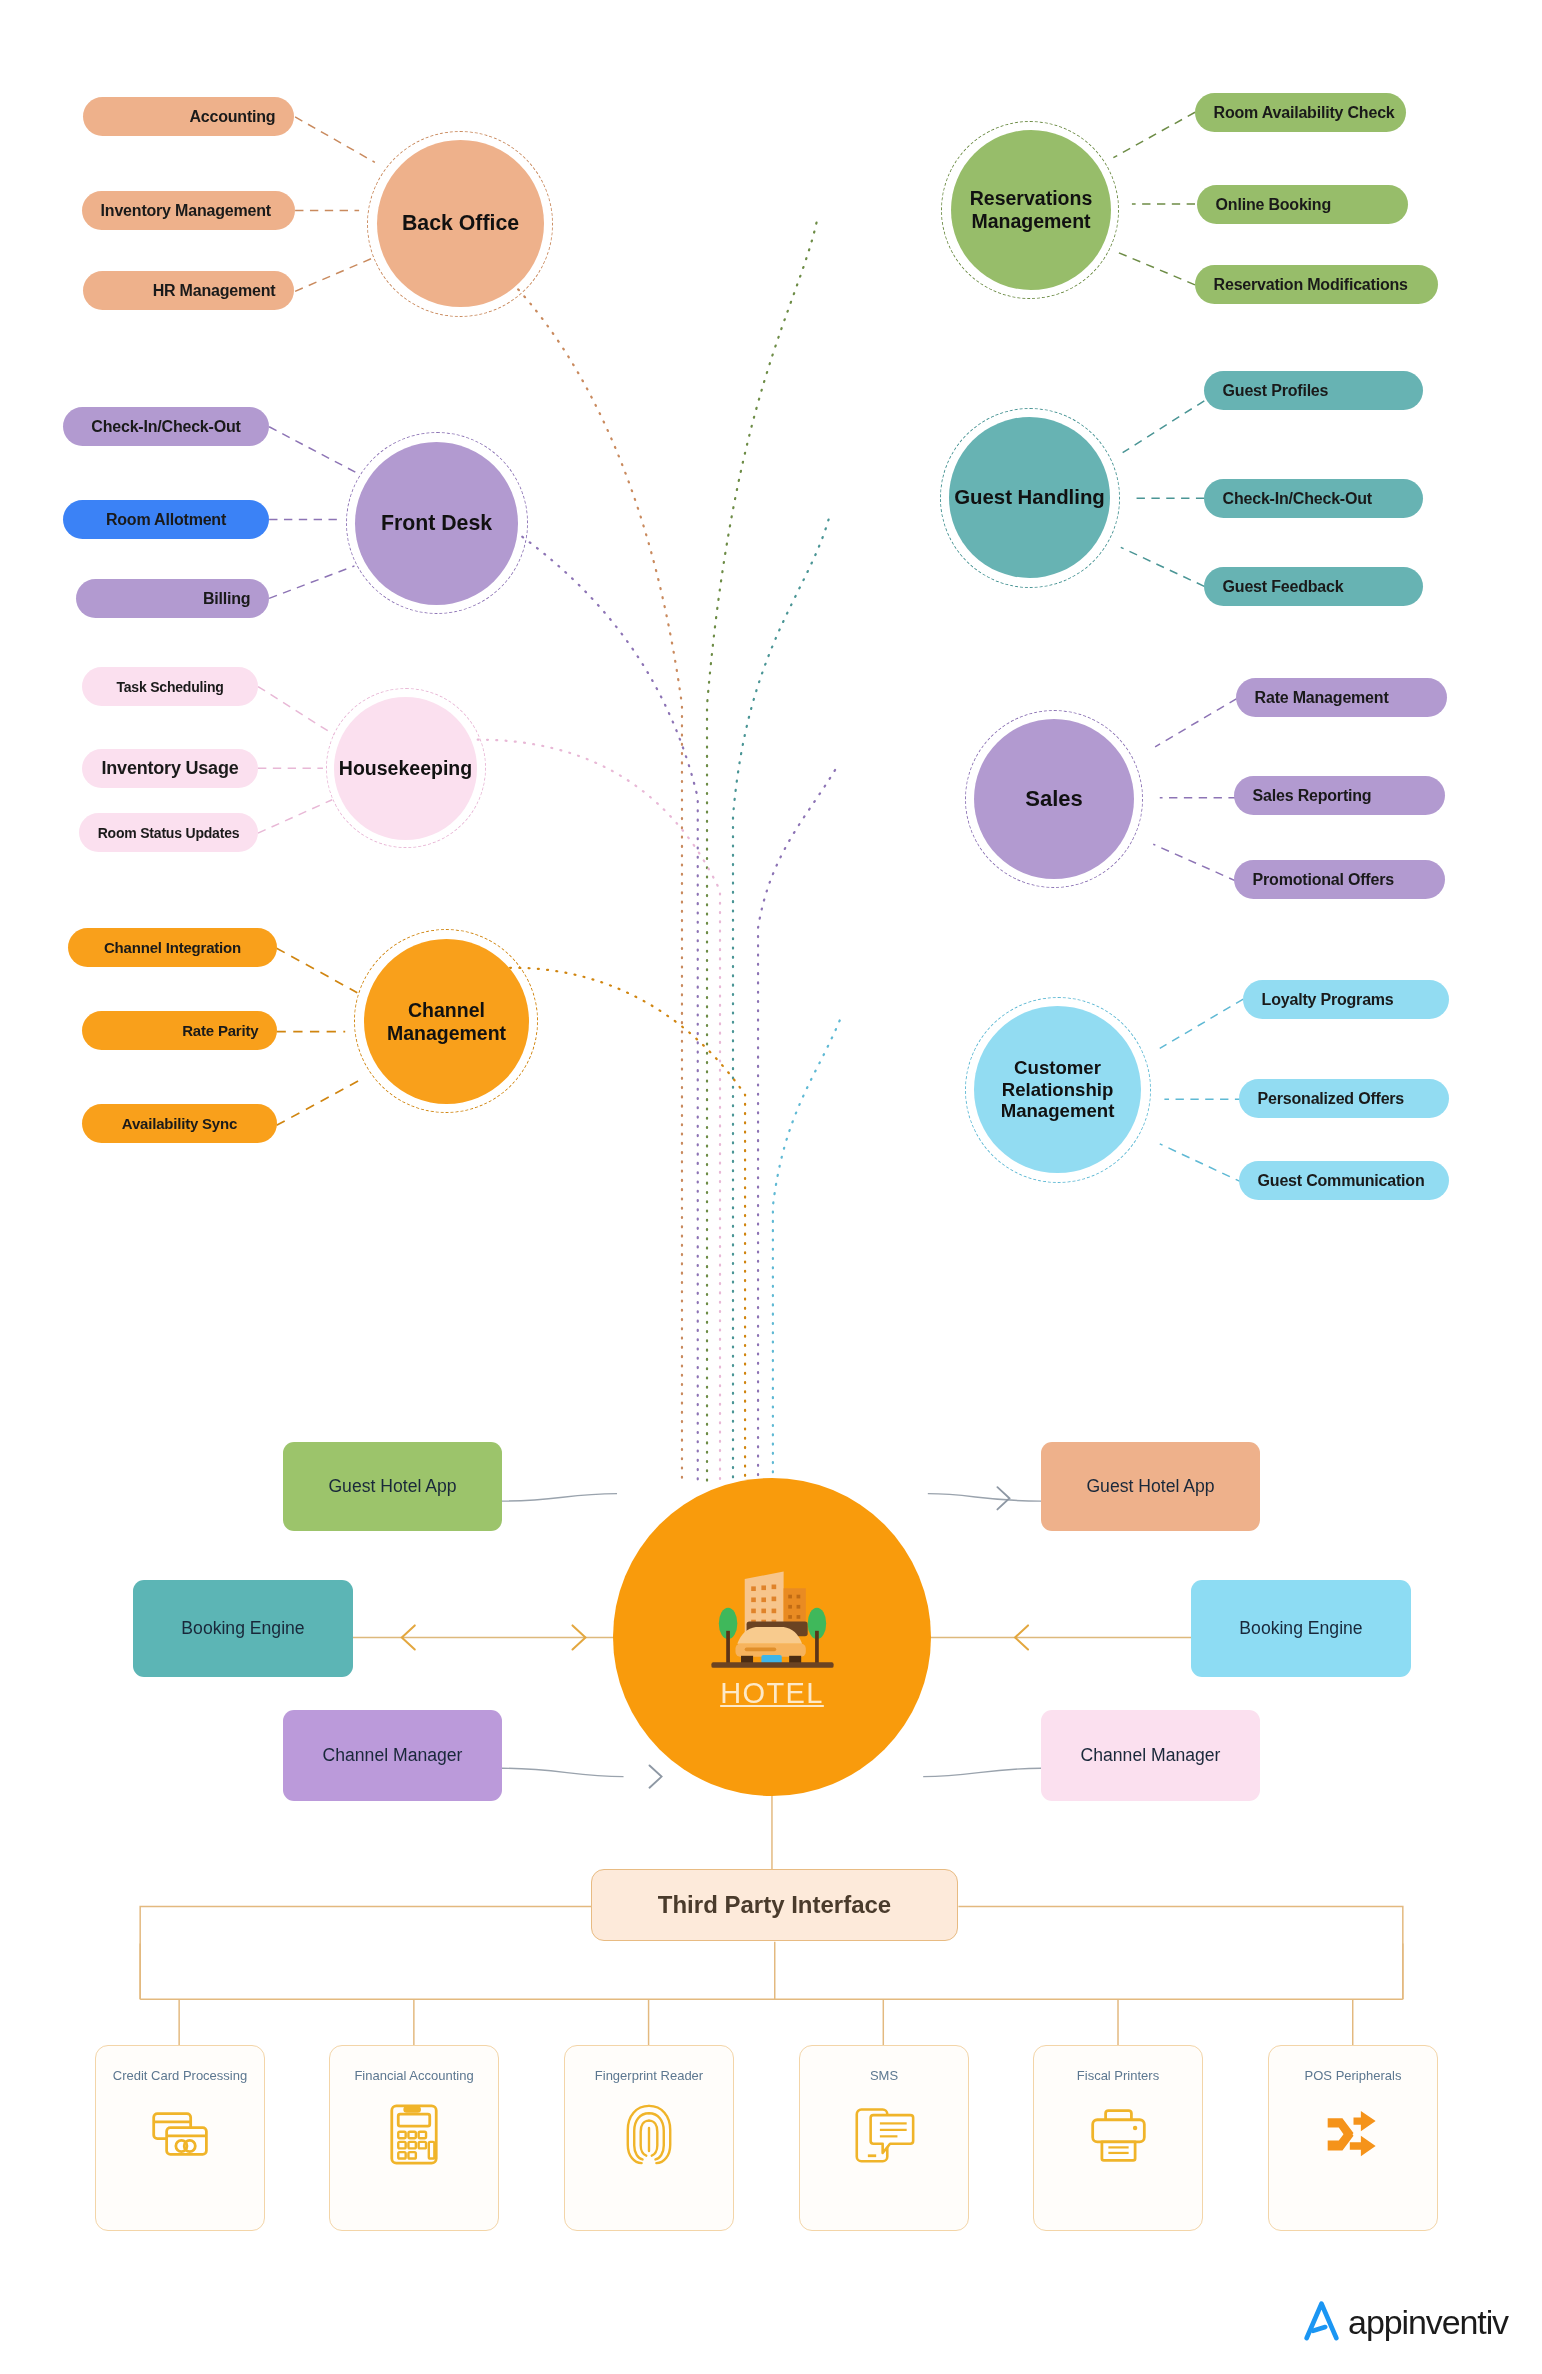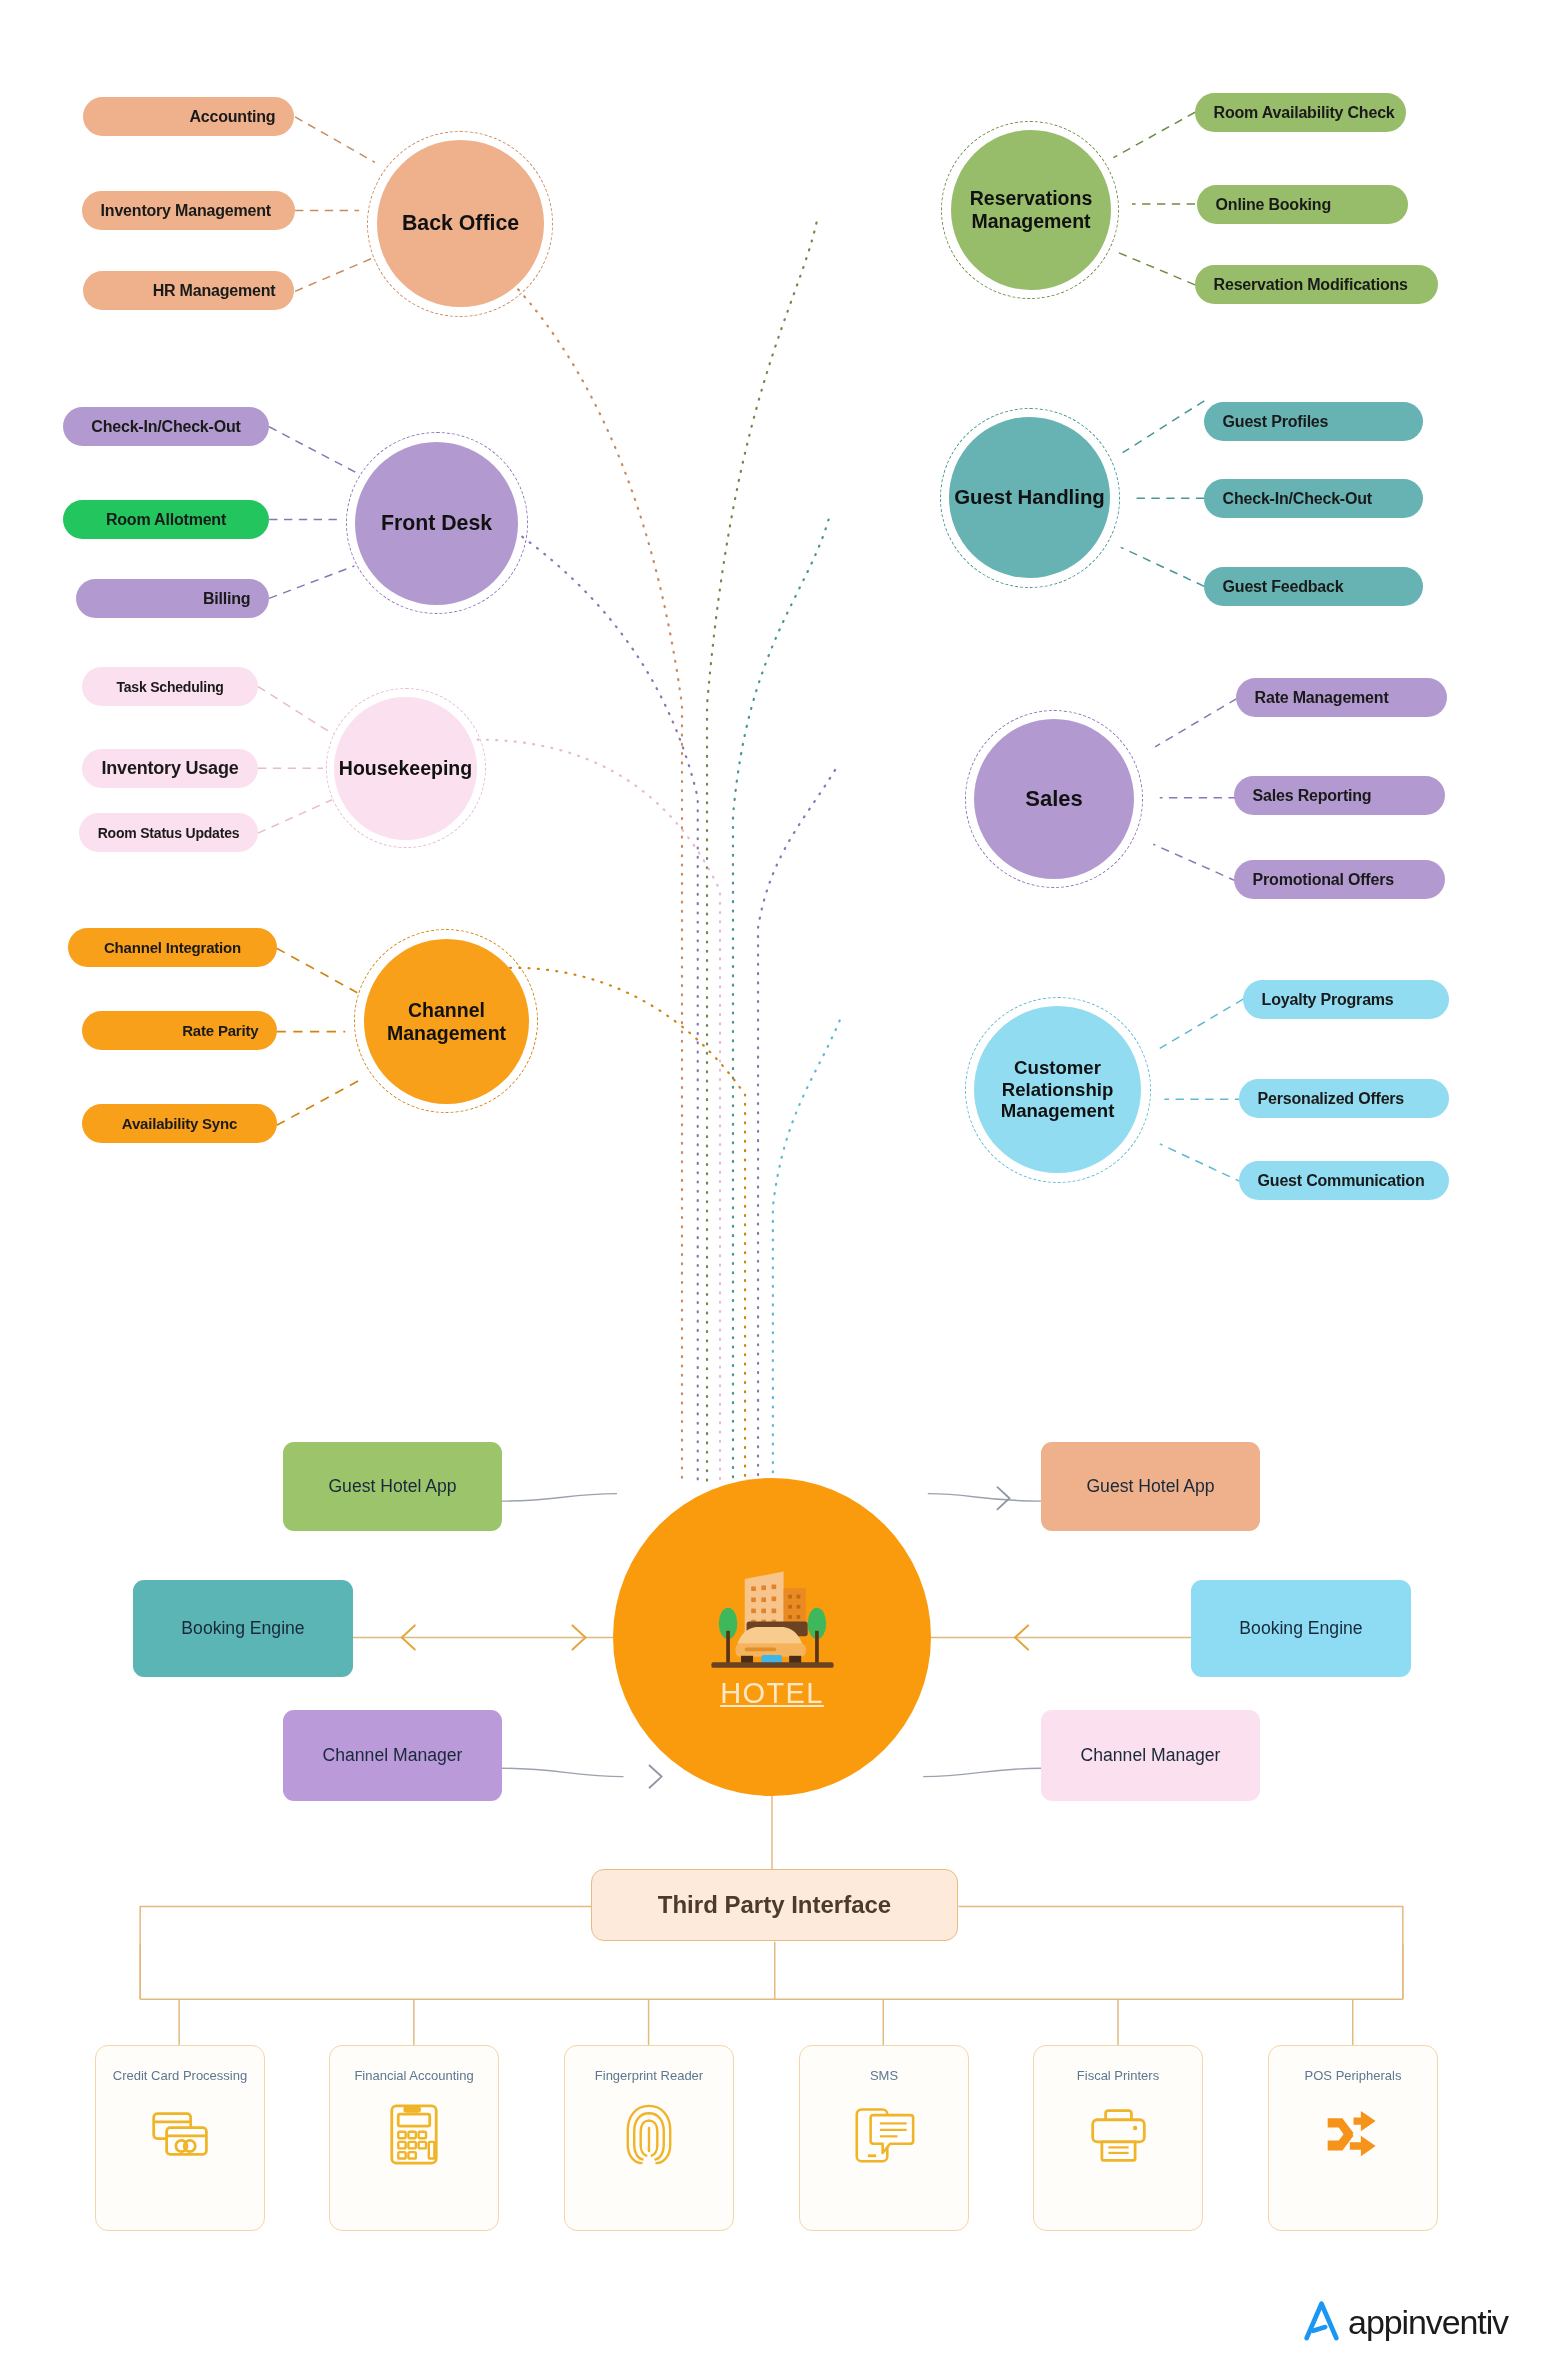--- a/index.html
+++ b/index.html
@@ -278,32 +278,32 @@
     <span>Reservation Modifications</span>
   </div>
 
   <div class="hub-ring" style="left:346px;top:432px;width:182px;height:182px;border-color:#8d74b5;"></div>
   <div class="hub" style="left:355px;top:442px;width:163px;height:163px;background:#b29ad0;font-size:21.3px;">
     <span>Front Desk</span>
   </div>
   <div class="pill ctr-al" style="left:63px;top:407px;width:206px;background:#b29ad0;">
     <span>Check-In/Check-Out</span>
   </div>
-  <div class="pill ctr-al" style="left:63px;top:500px;width:206px;background:#22c55e;">
+  <div class="pill ctr-al" style="left:63px;top:500px;width:206px;background:#3b82f6;">
     <span>Room Allotment</span>
   </div>
   <div class="pill right-al" style="left:76px;top:579px;width:193px;background:#b29ad0;">
     <span>Billing</span>
   </div>
 
   <div class="hub-ring" style="left:940px;top:408px;width:180px;height:180px;border-color:#4a9595;"></div>
   <div class="hub" style="left:949px;top:417px;width:161px;height:161px;background:#67b3b3;font-size:20.4px;">
     <span>Guest Handling</span>
   </div>
-  <div class="pill left-al" style="left:1204px;top:402px;width:219px;background:#67b3b3;">
+  <div class="pill left-al" style="left:1204px;top:371px;width:219px;background:#67b3b3;">
     <span>Guest Profiles</span>
   </div>
   <div class="pill left-al" style="left:1204px;top:479px;width:219px;background:#67b3b3;">
     <span>Check-In/Check-Out</span>
   </div>
   <div class="pill left-al" style="left:1204px;top:567px;width:219px;background:#67b3b3;">
     <span>Guest Feedback</span>
   </div>
 
   <div class="hub-ring" style="left:326px;top:688px;width:160px;height:160px;border-color:#e8b8d6;"></div>

